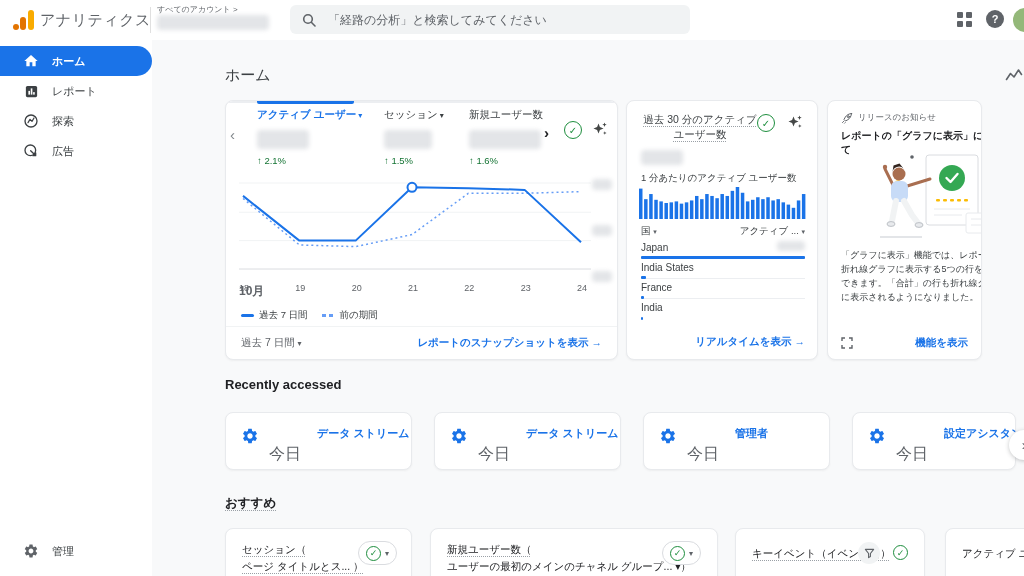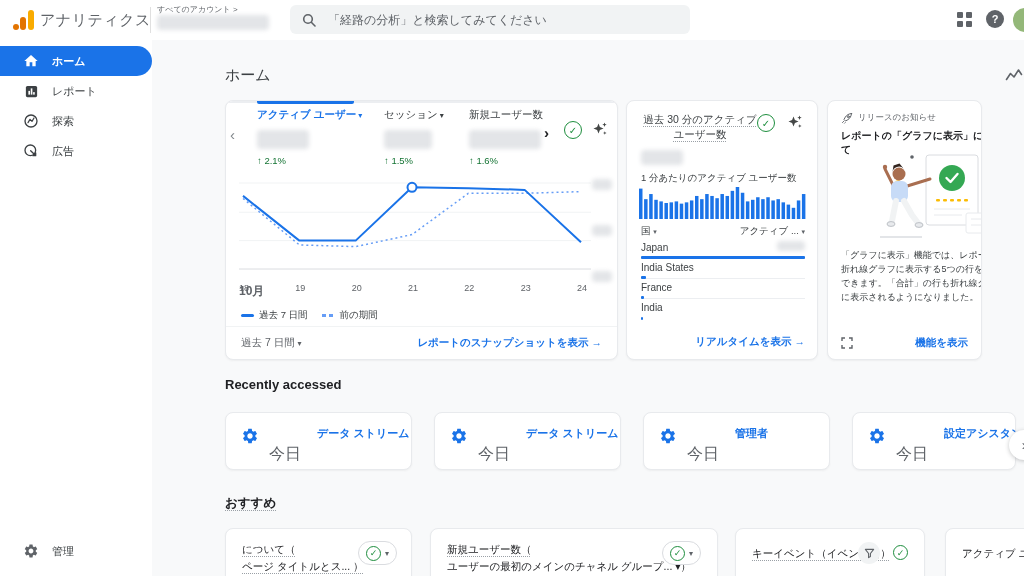--- a/index.html
+++ b/index.html
@@ -449,21 +449,21 @@
       <span class="rc-time">今日</span>
     </div>
     <div class="next-circle">
         <span>›</span>
       </div>
 
     <div class="sug-title dotted-u">おすすめ</div>
 
     <div class="card sug-card" style="left:73px; width:187px">
       <div class="sug-head">
-        <span class="dotted-u">について（</span><br>
+        <span class="dotted-u">セッション（</span><br>
         <span class="dotted-u">ページ タイトルとス... ）</span>
       </div>
       <div class="sug-pill" style="right:14px">
         <span class="check-circle check-sm">✓</span>
         <span class="caret">▾</span>
       </div>
 
     </div>
 
     <div class="card sug-card" style="left:278px; width:288px">

